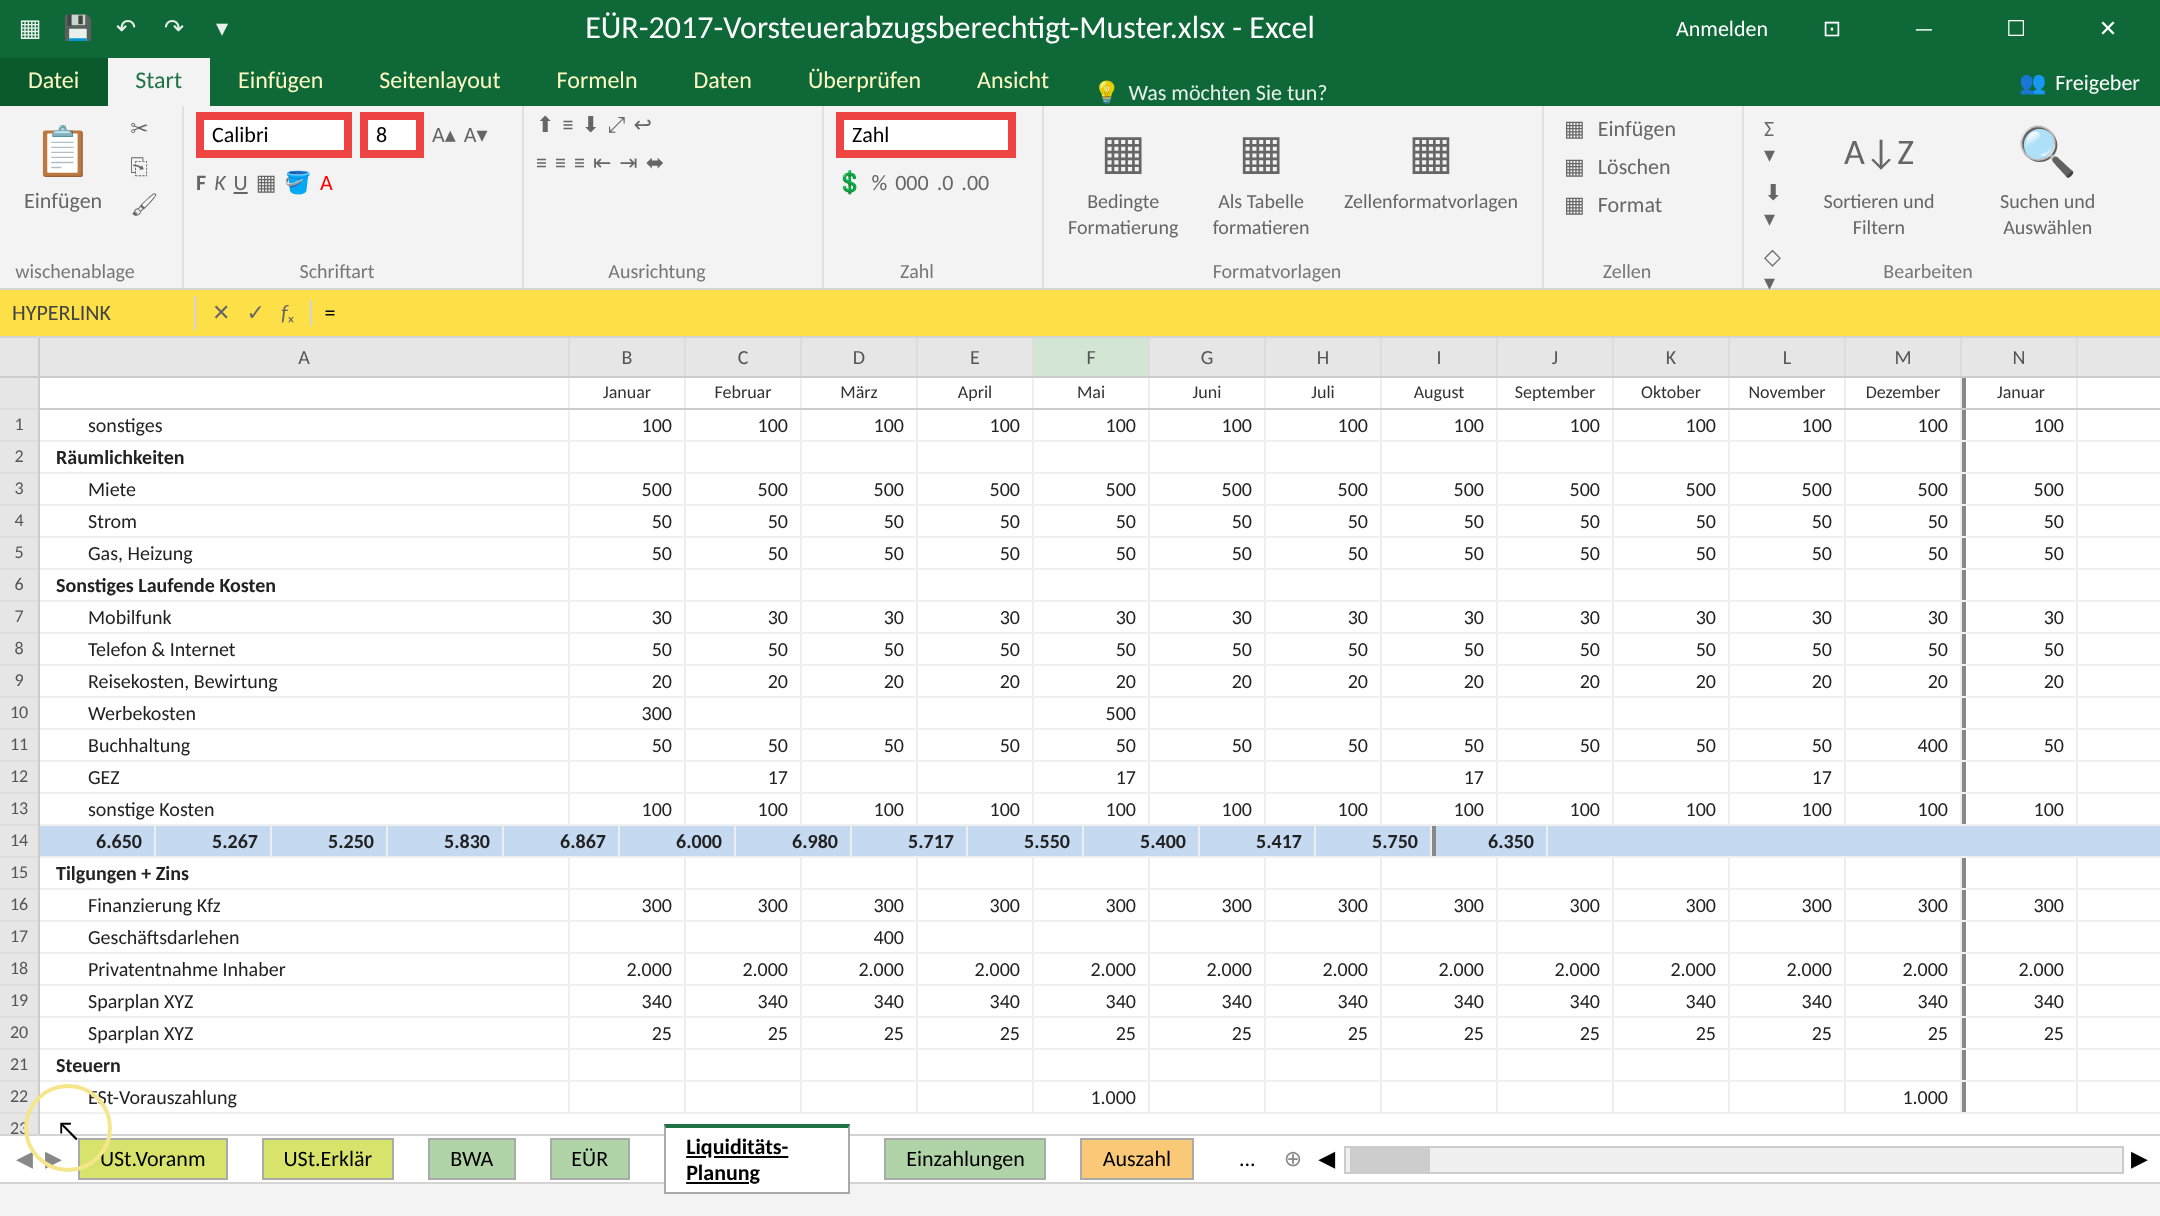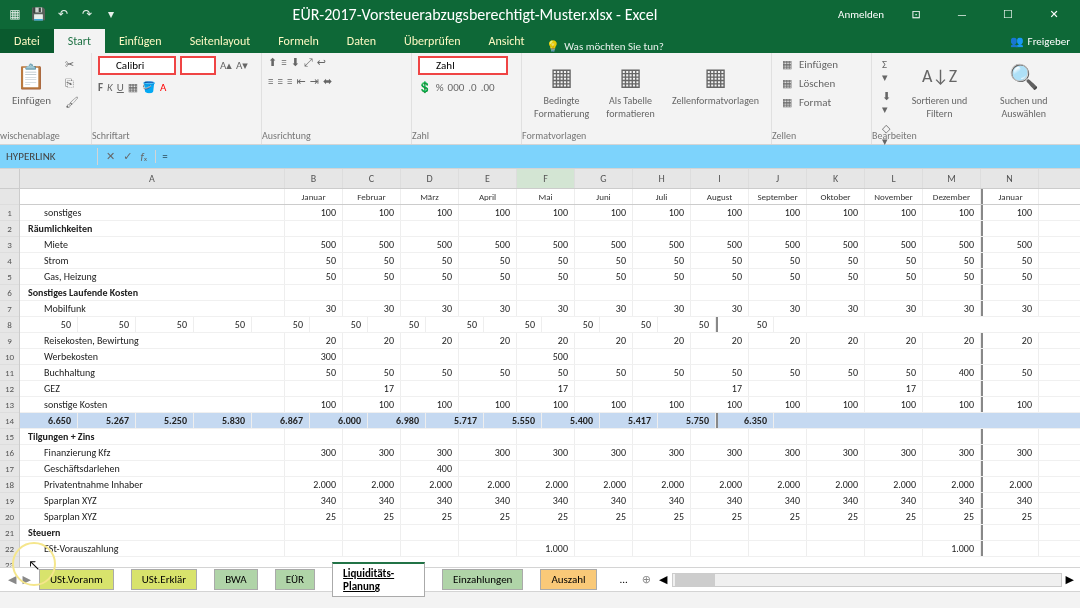--- a/index.html
+++ b/index.html
@@ -11,29 +11,29 @@
 .winbtns{display:flex;gap:2px}
 .winbtns span{width:44px;height:28px;display:flex;align-items:center;justify-content:center;font-size:11px}
 .ribtabs{height:25px;background:#0e6837;display:flex;align-items:flex-end;padding-left:0}
 .ribtabs .tab{padding:5px 14px;color:#fef9c3;font-size:12px;cursor:pointer}
 .ribtabs .tab.active{background:#f3f3f3;color:#217346}
 .ribtabs .tab.file{background:#0a5a2e;font-weight:normal}
 .ribtabs .tell{color:#fff;margin-left:8px;display:flex;align-items:center;gap:4px;opacity:0.9}
 .ribtabs .share{margin-left:auto;color:#fff;padding:5px 10px;display:flex;align-items:center;gap:4px}
 .ribbon{height:92px;background:#f3f3f3;border-bottom:1px solid #d4d4d4;display:flex;font-size:11px;color:#666}
 .rgroup{border-right:1px solid #e0e0e0;padding:3px 6px;display:flex;flex-direction:column;position:relative}
-.rgroup .glabel{position:absolute;bottom:2px;left:0;right:16px;text-align:left;font-size:10px;color:#777}
+.rgroup .glabel{position:absolute;bottom:2px;left:0;right:16px;text-align:center;font-size:10px;color:#777}
 .rgroup .gbody{flex:1;display:flex;align-items:flex-start;gap:4px}
 .bigbtn{display:flex;flex-direction:column;align-items:center;padding:4px 6px;gap:2px}
 .bigbtn .ico{width:32px;height:32px;display:flex;align-items:center;justify-content:center;font-size:24px;color:#666}
 .smallstack{display:flex;flex-direction:column;gap:2px}
 .smallstack span{font-size:11px;padding:2px 4px}
-select,input.box{border:2px solid #ef4444;background:#fff;font-size:11px;padding:1px 16px}
+select,input.box{border:4px solid #ef4444;background:#fff;font-size:11px;padding:1px 4px}
 .fontrow{display:flex;gap:4px;align-items:center}
-.formulabar{height:24px;border-bottom:1px solid #d4d4d4;display:flex;align-items:center;background:#7dd3fc}
+.formulabar{height:24px;border-bottom:1px solid #d4d4d4;display:flex;align-items:center;background:#fde047}
 .namebox{width:98px;border-right:1px solid #d4d4d4;padding:2px 6px;font-size:11px;color:#444}
 .fxbtns{display:flex;gap:8px;padding:0 8px;border-right:1px solid #d4d4d4;color:#666}
 .fxinput{flex:1;padding:2px 6px;font-size:11px}
 .sheet{height:398px;overflow:hidden;position:relative;display:flex}
 .rownums{width:20px;background:#e6e6e6;border-right:1px solid #ccc;font-size:9px;color:#555;text-align:center}
 .rownums div{height:16px;border-bottom:1px solid #ddd;line-height:16px}
 .grid{flex:1;font-size:10px;color:#222}
 .colhdr{height:20px;display:flex;background:#e6e6e6;border-bottom:1px solid #ccc}
 .colhdr div{border-right:1px solid #ddd;text-align:center;line-height:20px;color:#555}
 .colhdr .colA{width:265px}
@@ -394,20 +394,21 @@
         <div class="val">30</div>
         <div class="val">30</div>
         <div class="val">30</div>
         <div class="val">30</div>
         <div class="val">30</div>
         <div class="val">30</div>
         <div class="val">30</div>
         <div class="val jan2">30</div>
       </div>
       <div class="datarow">
+        <div class="lab">Telefon &amp; Internet</div>
         <div class="val">50</div>
         <div class="val">50</div>
         <div class="val">50</div>
         <div class="val">50</div>
         <div class="val">50</div>
         <div class="val">50</div>
         <div class="val">50</div>
         <div class="val">50</div>
         <div class="val">50</div>
         <div class="val">50</div>

